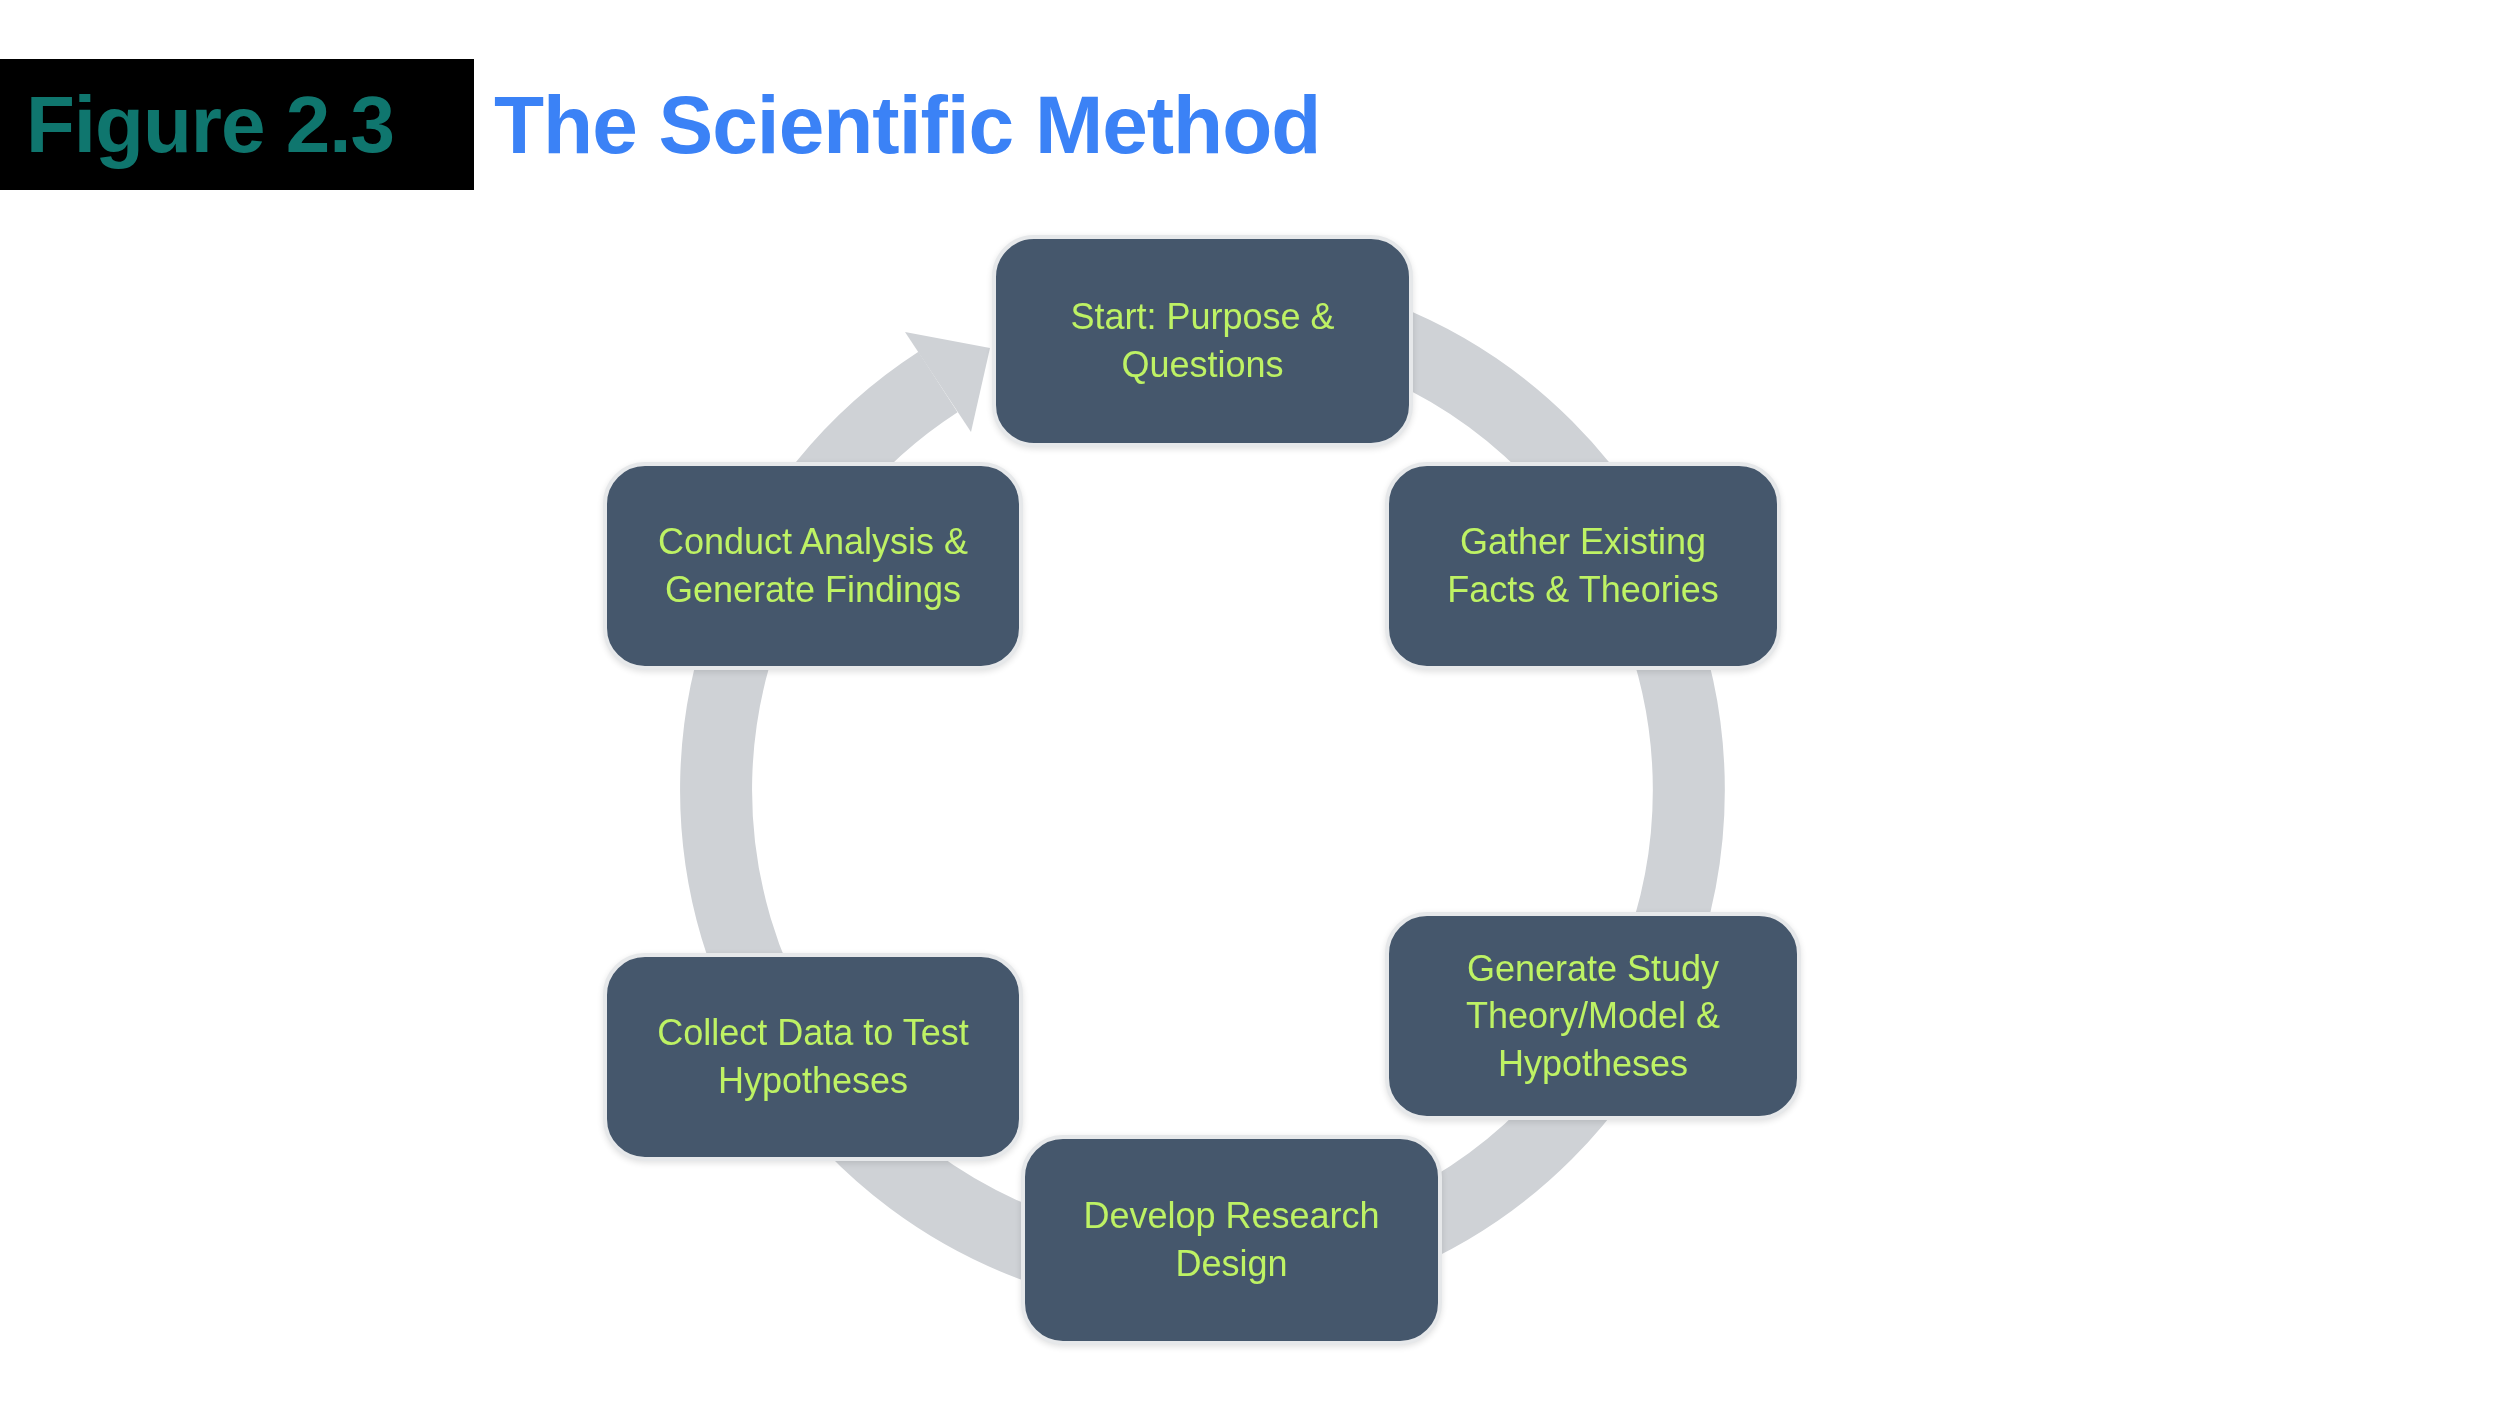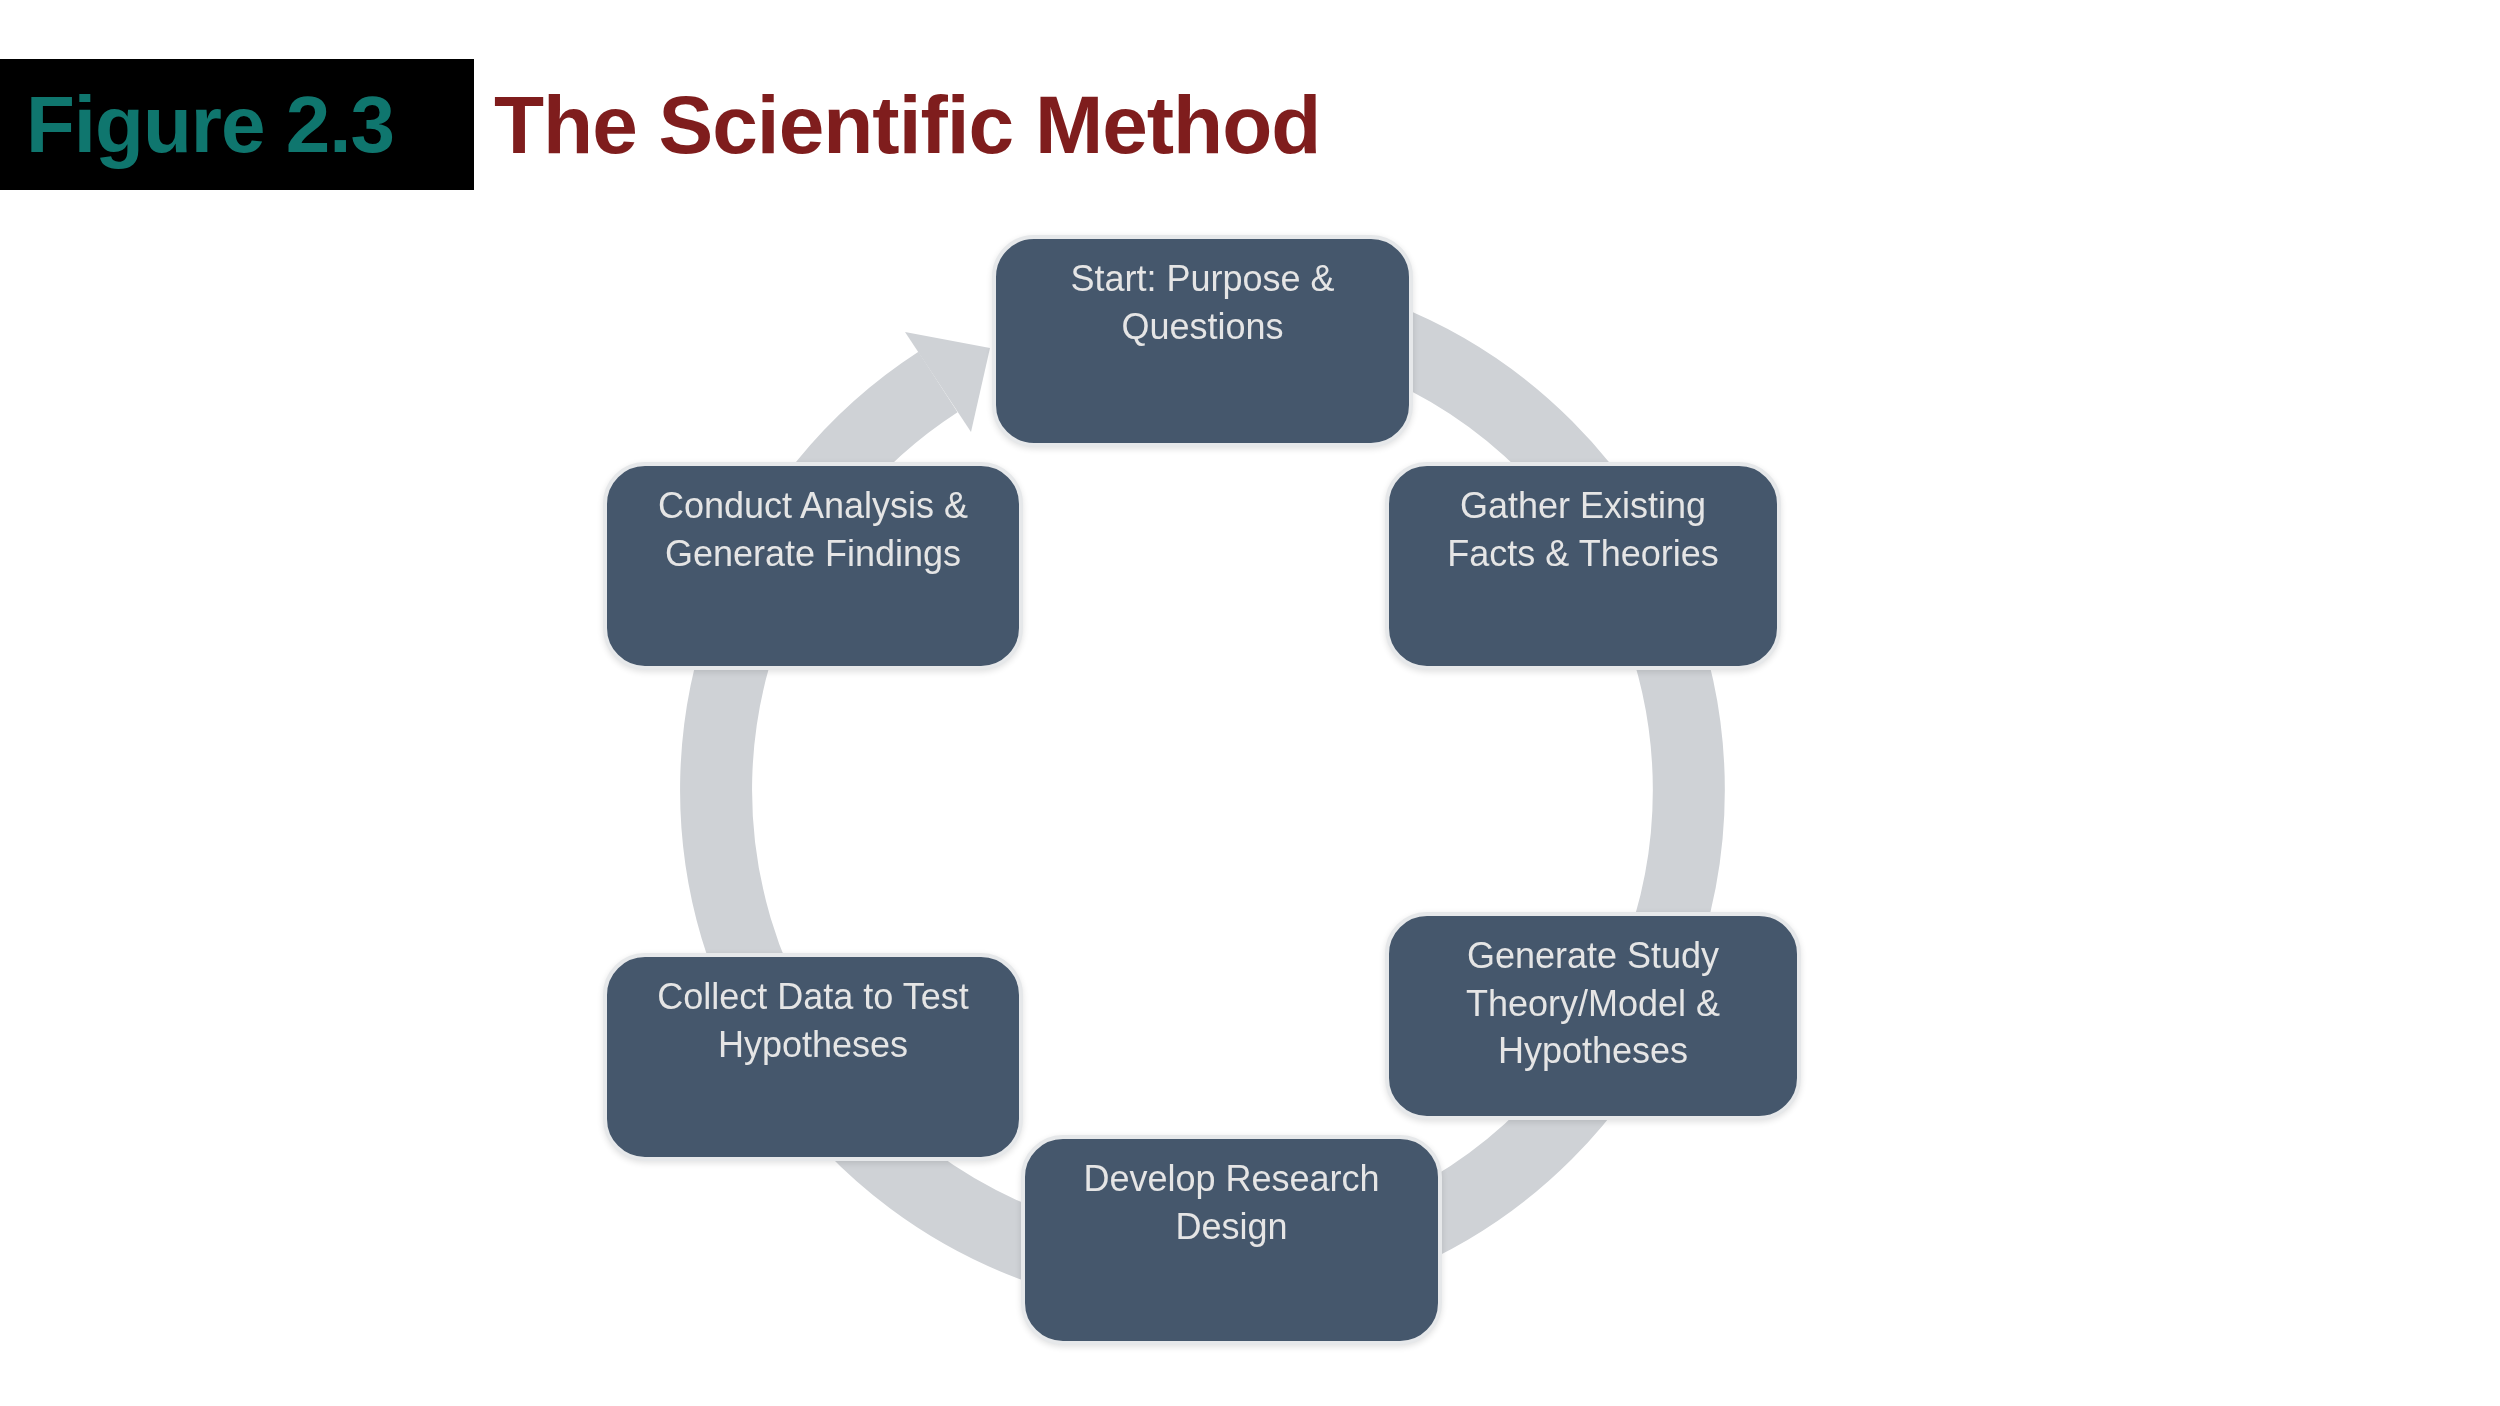--- a/index.html
+++ b/index.html
@@ -36,21 +36,21 @@
     letter-spacing: -1px;
     white-space: nowrap;
   }
   .figure-title {
     position: absolute;
     left: 494px;
     top: 59px;
     height: 131px;
     display: flex;
     align-items: center;
-    color: #7f1d1d;
+    color: #3b82f6;
     font-size: 82px;
     font-weight: 700;
     letter-spacing: -1px;
     white-space: nowrap;
   }
 
   
   .cycle-svg {
     position: absolute;
     left: 0;
@@ -59,28 +59,28 @@
     height: 1406px;
     z-index: 1;
   }
   .step-box {
     position: absolute;
     z-index: 2;
     box-sizing: border-box;
     background: #45576C;
     border: 4px solid #E6E8EA;
     border-radius: 42px;
-    color: #e5e5e5;
+    color: #bef264;
     display: flex;
-    align-items: flex-start;
+    align-items: center;
     justify-content: center;
     text-align: center;
     font-size: 36px;
     line-height: 1.32;
-    padding: 16px 26px;
+    padding: 2px 26px;
     box-shadow: 0 2px 6px rgba(0,0,0,0.12);
   }
   .pos-top         { left:  992px; top:  235px; width: 421px; height: 212px; }
   .pos-right-upper { left: 1385px; top:  462px; width: 396px; height: 208px; }
   .pos-right-lower { left: 1385px; top:  912px; width: 416px; height: 208px; }
   .pos-bottom      { left:  992px; top: 1135px; width: 421px; height: 210px; margin-left: 29px; }
   .pos-left-lower  { left:  603px; top:  912px; width: 420px; height: 208px; margin-top: 41px; }
   .pos-left-upper  { left:  603px; top:  462px; width: 420px; height: 208px; }
 </style>
 </head>

